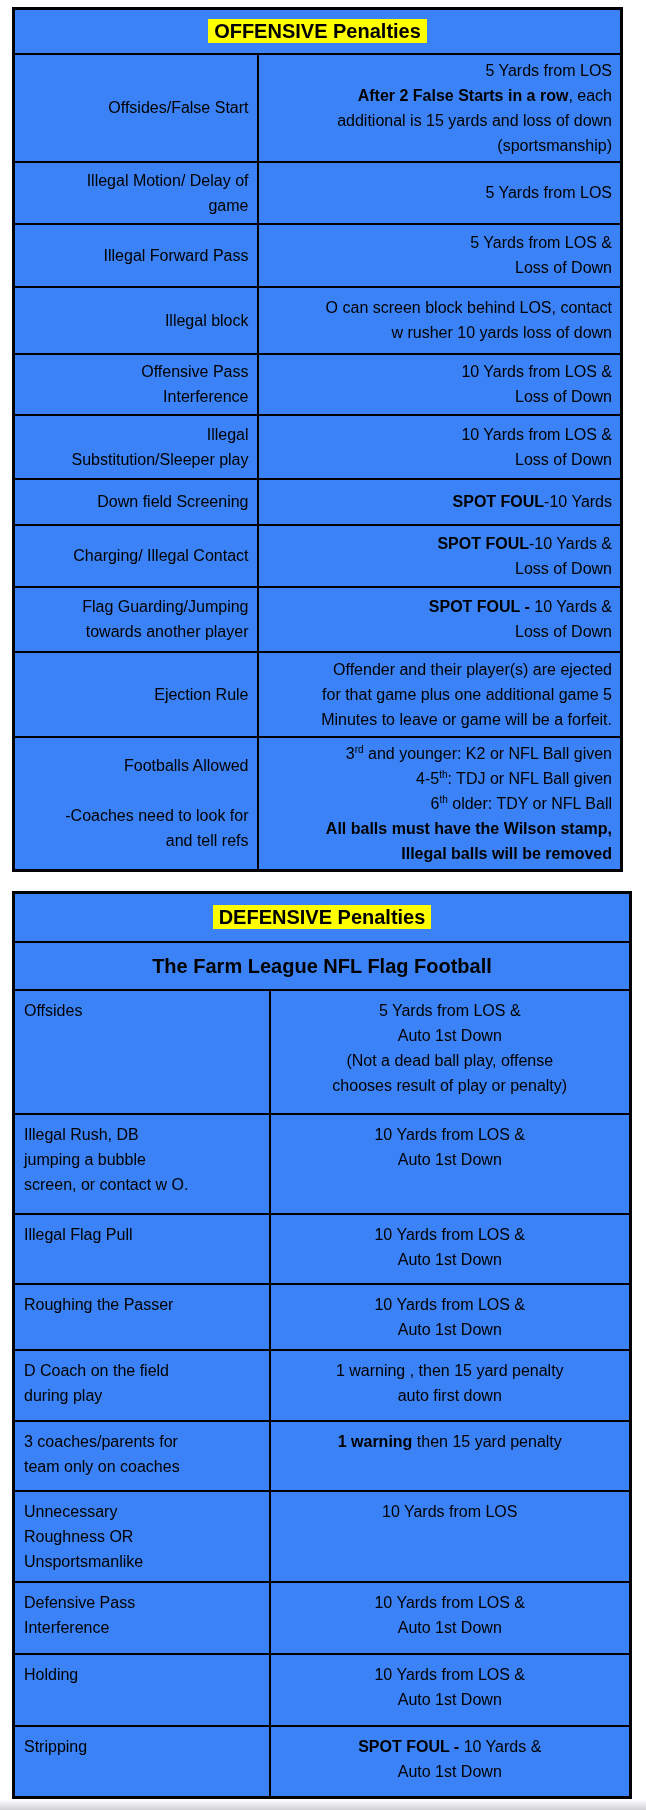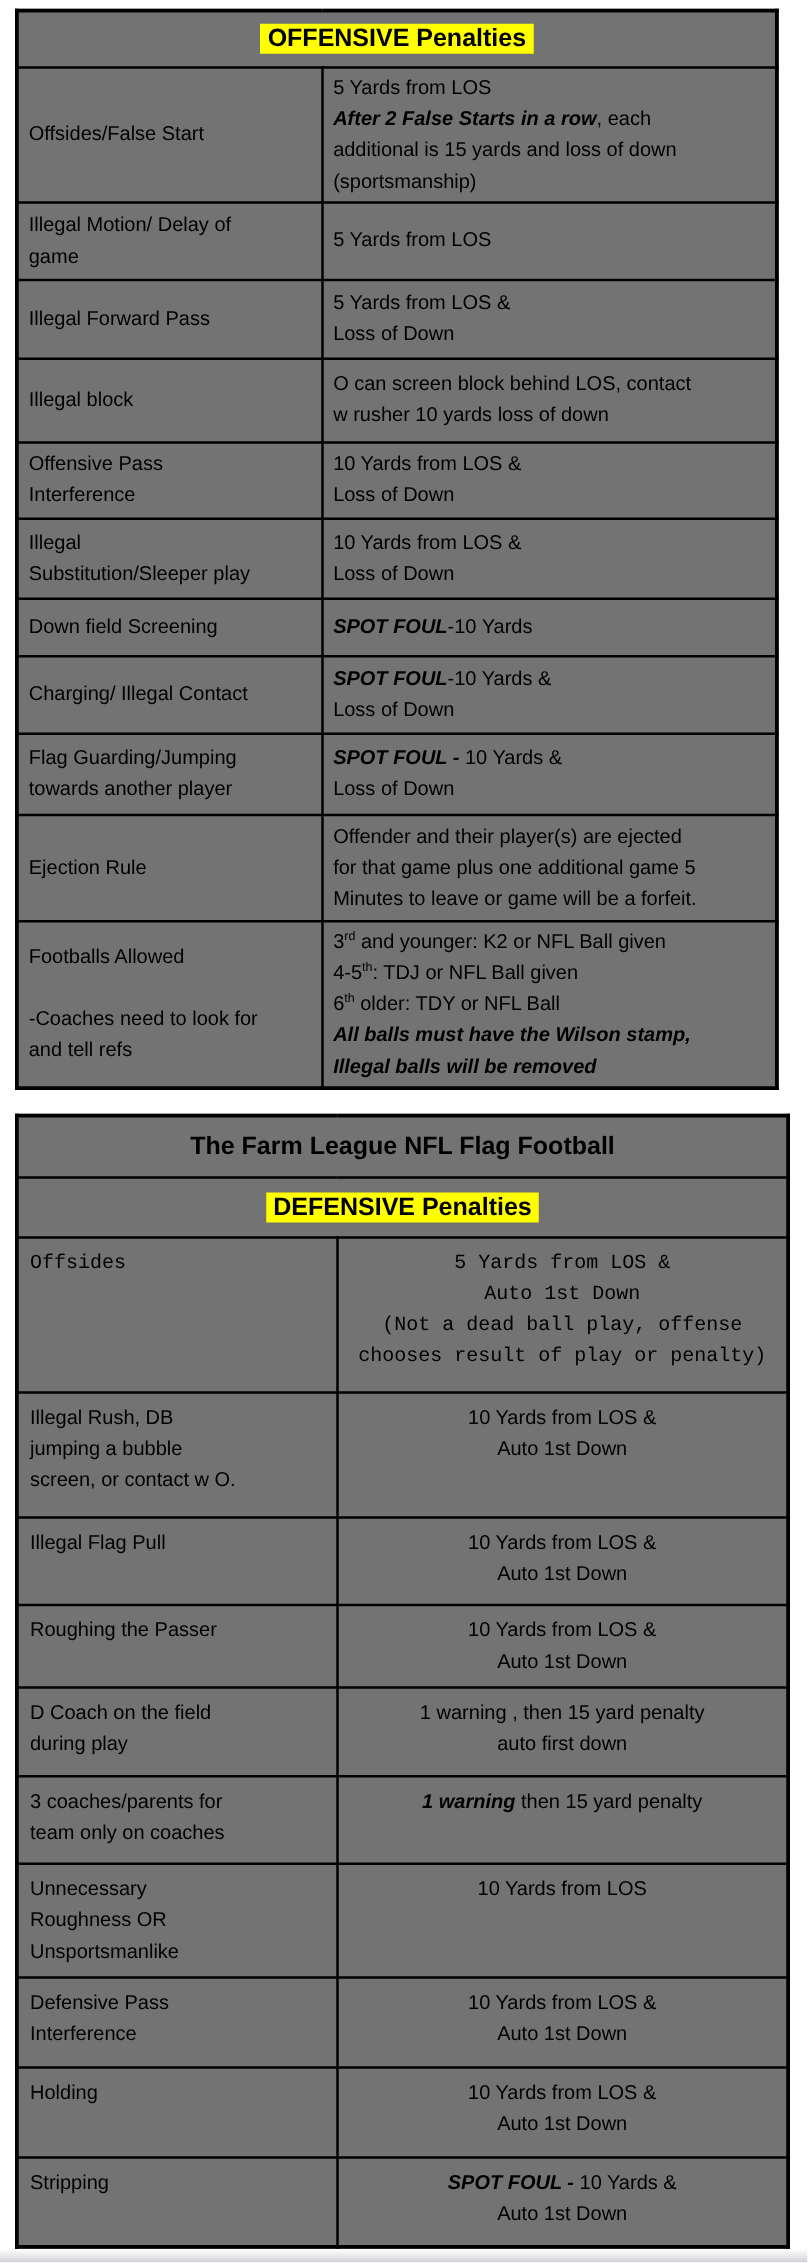--- a/index.html
+++ b/index.html
@@ -15,21 +15,21 @@
     position: relative;
     overflow: hidden;
   }
   .doc {
     padding: 7px 0 0 12px;
   }
   table.tbl {
     border-collapse: collapse;
     table-layout: fixed;
     border: 3px solid var(--border, #000000);
-    background: #737373;
+    background: #3b82f6;
   }
   .tbl td {
     border: 2px solid var(--border, #000000);
     font-size: 16px;
     line-height: 25px;
     overflow: hidden;
   }
   .t-off { width: 611px; }
   .t-def { width: 620px; margin-top: 19px; }
 
@@ -46,57 +46,57 @@
     padding: 2px 4px;
   }
   .hl {
     background: var(--hl, #ffff00);
     padding: 1px 6px;
   }
 
   
   .t-off td.label-cell,
   .t-off td.value-cell {
-    text-align: left;
+    text-align: right;
     vertical-align: middle;
     padding: 3px 8px;
   }
   
   .t-def td.label-cell {
     text-align: left;
     vertical-align: top;
     padding: 7px 6px 7px 9px;
   }
   .t-def td.value-cell {
     text-align: center;
     vertical-align: top;
     padding: 7px 8px;
   }
 
-  .b { font-weight: bold; font-style: italic; }
+  .b { font-weight: bold; }
   sup.seg { font-size: 10px; line-height: 0; }
   .line { min-height: 25px; }
 
   
   .t-off thead tr { height: 45px; }
   .t-off tbody tr:nth-child(1)  { height: 108px; }
   .t-off tbody tr:nth-child(2)  { height: 62px; }
   .t-off tbody tr:nth-child(3)  { height: 63px; }
   .t-off tbody tr:nth-child(4)  { height: 67px; }
   .t-off tbody tr:nth-child(5)  { height: 61px; }
   .t-off tbody tr:nth-child(6)  { height: 64px; margin-top: 42px; }
   .t-off tbody tr:nth-child(7)  { height: 46px; }
   .t-off tbody tr:nth-child(8)  { height: 62px; }
   .t-off tbody tr:nth-child(9)  { height: 65px; }
   .t-off tbody tr:nth-child(10) { height: 85px; }
   .t-off tbody tr:nth-child(11) { height: 131px; }
 
   .t-def thead tr:nth-child(1) { height: 50px; }
   .t-def thead tr:nth-child(2) { height: 48px; }
-  .t-def tbody tr:nth-child(1)  { height: 124px; font-family: Liberation Mono, monospace; }
+  .t-def tbody tr:nth-child(1)  { height: 124px; }
   .t-def tbody tr:nth-child(2)  { height: 100px; }
   .t-def tbody tr:nth-child(3)  { height: 70px; }
   .t-def tbody tr:nth-child(4)  { height: 55px; }
   .t-def tbody tr:nth-child(5)  { height: 71px; }
   .t-def tbody tr:nth-child(6)  { height: 70px; }
   .t-def tbody tr:nth-child(7)  { height: 81px; }
   .t-def tbody tr:nth-child(8)  { height: 72px; }
   .t-def tbody tr:nth-child(9)  { height: 72px; }
   .t-def tbody tr:nth-child(10) { height: 71px; }
 
@@ -238,24 +238,24 @@
       </tbody>
   </table>
 
   <table class="tbl t-def">
     <colgroup>
         <col class="c1">
         <col class="c2">
       </colgroup>
     <thead>
       <tr>
-        <td colspan="2" class="hcell"><span>The Farm League NFL Flag Football</span></td>
+        <td colspan="2" class="hcell"><span class="hl">DEFENSIVE Penalties</span></td>
       </tr>
       <tr>
-        <td colspan="2" class="hcell"><span class="hl">DEFENSIVE Penalties</span></td>
+        <td colspan="2" class="hcell"><span>The Farm League NFL Flag Football</span></td>
       </tr>
     </thead>
     <tbody>
         <tr>
           <td class="label-cell">
             <div class="line"><span class="seg">Offsides</span></div>
           </td>
           <td class="value-cell">
             <div class="line"><span class="seg">5 Yards from LOS &amp;</span></div>
             <div class="line"><span class="seg">Auto 1st Down</span></div>

